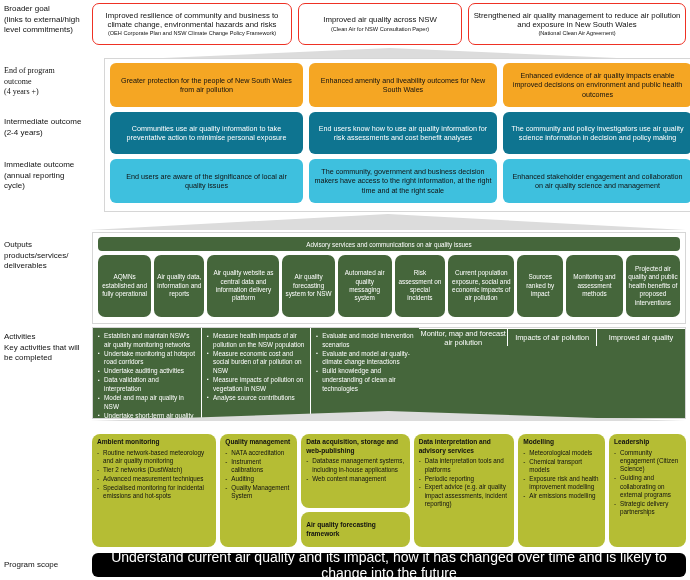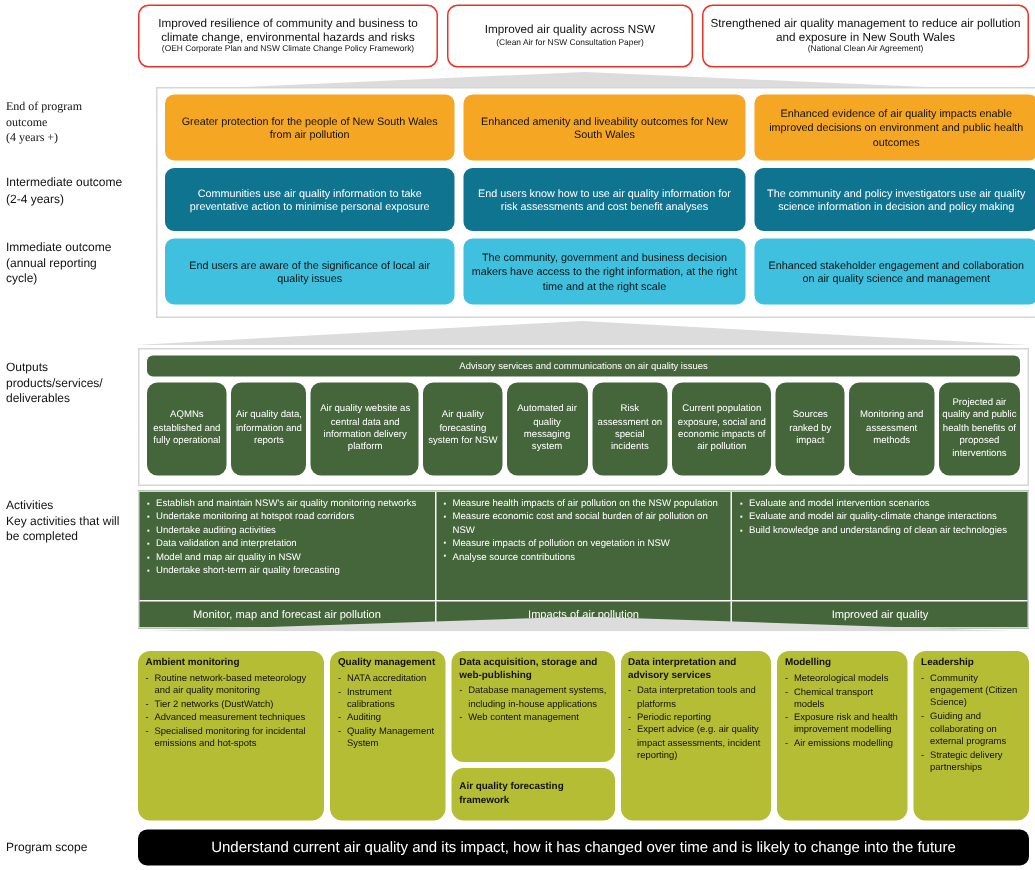--- a/index.html
+++ b/index.html
@@ -92,21 +92,21 @@
     padding:2px 2px;box-sizing:border-box;
   }
   .ob0{width:56px;} .ob1{width:53px;} .ob2{width:76px;} .ob3{width:55px;}
   .ob4{width:57px;} .ob5{width:53px;} .ob6{width:70px;} .ob7{width:48px;}
   .ob8{width:60px;} .ob9{width:57px;}
 
   
   .activities{
     position:absolute;left:92px;top:327px;width:594px;height:92px;
     border:1px solid #d6d6d6;box-sizing:border-box;background:#45663b;
-    display:flex;flex-direction:column;
+    display:flex;flex-direction:row;
   }
   .actcols{display:flex;flex:1;}
   .actcol{
     flex:1;border-right:1px solid #fff;box-sizing:border-box;
     padding:4px 5px 2px 5px;color:#fff;
   }
   .actcol:last-child{border-right:none;}
   .actcol ul{margin:0;padding:0;list-style:none;}
   .actcol li{
     font-size:6.4px;line-height:8.6px;
@@ -144,28 +144,30 @@
   .fsplit-bot{height:35px;margin-top:4px;display:flex;align-items:center;}
   .fsplit-bot .ftitle{margin-bottom:0;}
   .fc0{width:126px;} .fc1{width:78px;} .fc2{width:110px;}
   .fc3{width:102px;} .fc4{width:88px;} .fc5{width:78px;}
 
   
   .scope{
     position:absolute;left:92px;top:553px;width:594px;height:24px;
     background:#000;border-radius:6px;
     display:flex;align-items:center;justify-content:center;
-    color:#fff;font-size:10px;text-align:center;
+    color:#fff;font-size:14px;text-align:center;
   }
 </style>
 </head>
 <body>
 
 <div class="page">
 
+  <div class="rowlabel" style="top: 4px; white-space: pre-line;">Broader goal
+(links to external/high level commitments)</div>
   <div class="rowlabel" style="top: 66px; white-space: pre-line; font-family: Liberation Serif, serif;">End of program
 outcome
 (4 years +)</div>
   <div class="rowlabel" style="top: 117px; white-space: pre-line;">Intermediate outcome
 (2-4 years)</div>
   <div class="rowlabel" style="top: 160px; white-space: pre-line;">Immediate outcome
 (annual reporting
 cycle)</div>
   <div class="rowlabel" style="top: 240px; white-space: pre-line;">Outputs
 products/services/

